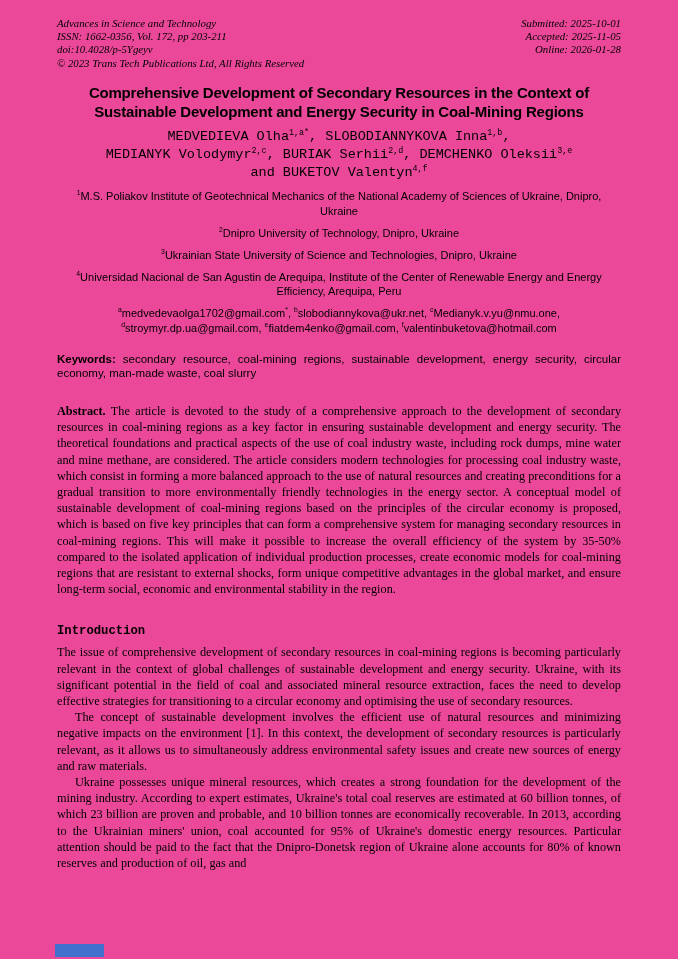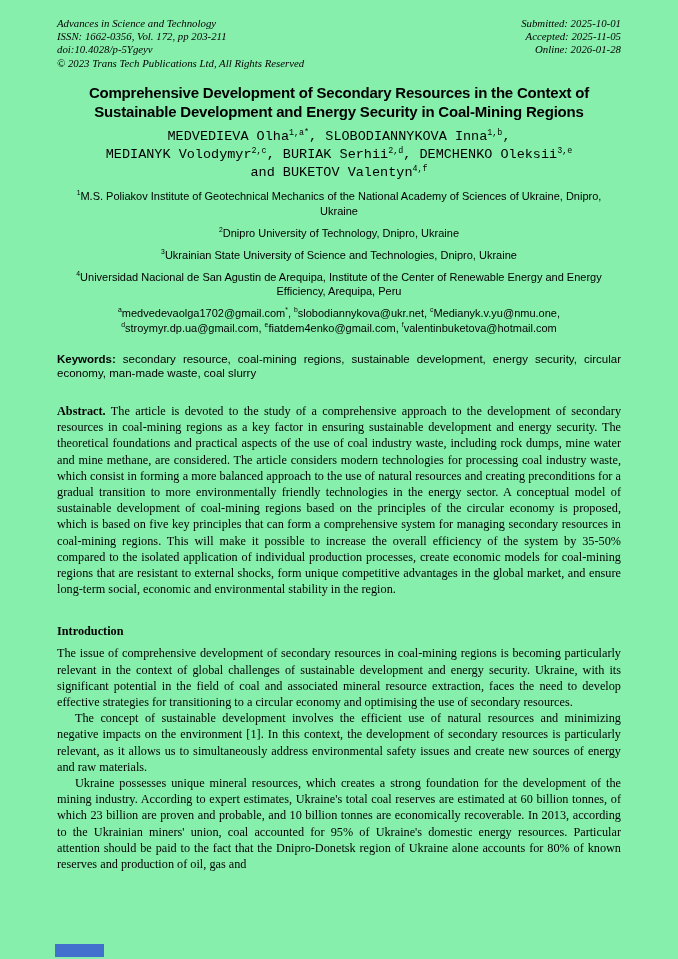--- a/index.html
+++ b/index.html
@@ -1,21 +1,21 @@
 <!DOCTYPE html>
 <html><head>
 <meta charset="utf-8">
 <style>
   * { margin:0; padding:0; box-sizing:border-box; }
   html,body { background:#ffffff; }
   .page {
     position:relative;
     width:678px; height:959px;
     margin:0 auto;
-    background:#86efac;
+    background:#ec4899;
     color:#000;
     padding:17px 57px 0 57px;
     overflow:hidden;
     font-family:"Liberation Serif", serif;
   }
   
   .masthead {
     display:flex;
     justify-content:space-between;
     align-items:flex-start;
@@ -74,21 +74,21 @@
     margin-top:22px;
     font-size:12.25px;
     line-height:16.2px;
     text-align:justify;
   }
   .abstract b { font-weight:bold; }
   .section-heading {
     margin-top:27px;
     font-size:12.25px;
     font-weight:bold;
-    font-family:Liberation Serif, serif;
+    font-family:Liberation Mono, monospace;
   }
   .body-par {
     font-size:12.25px;
     line-height:16.2px;
     text-align:justify;
   }
   .body-par.first { margin-top:6px; }
   .body-par.indent { text-indent:18px; }
   
   .blue-mark {

